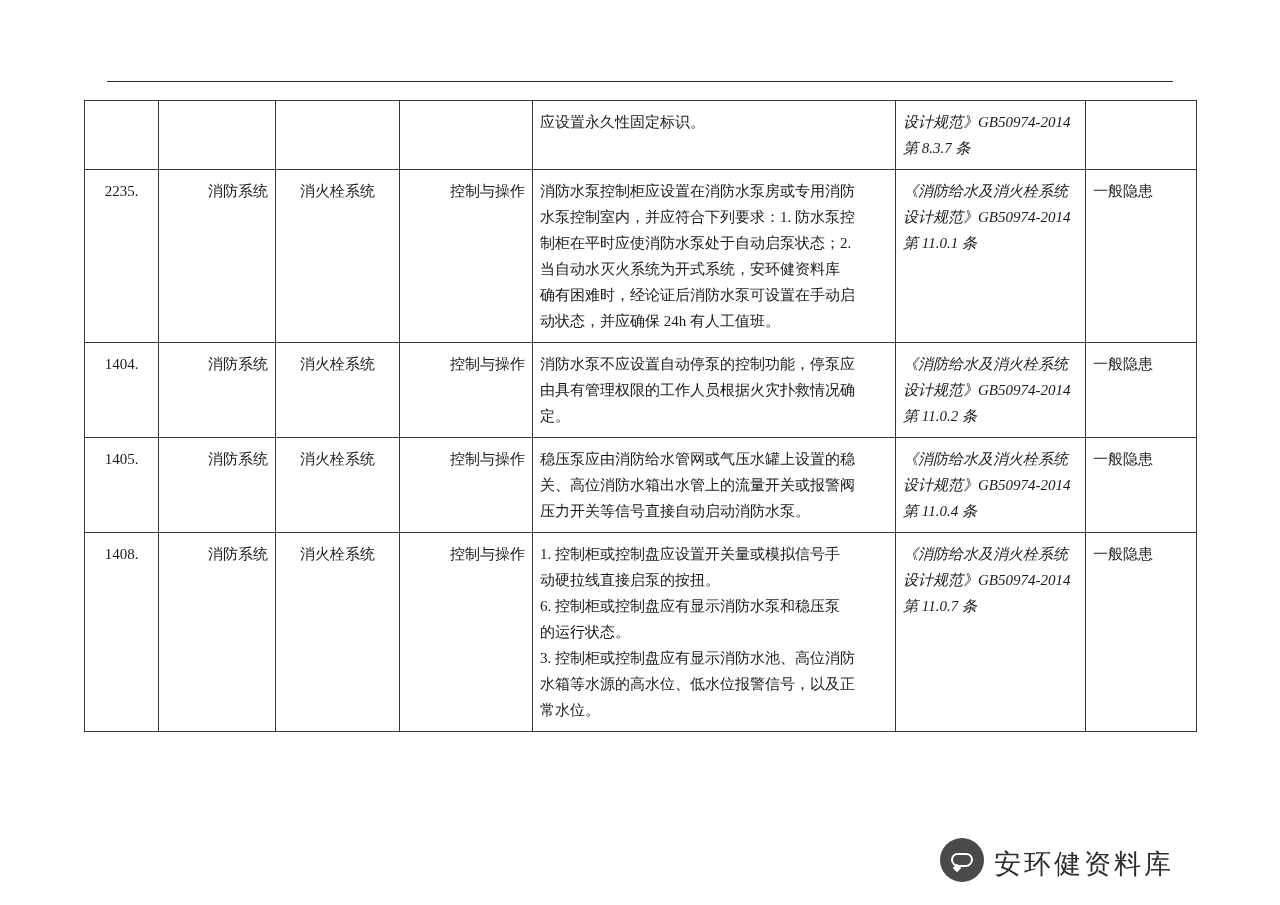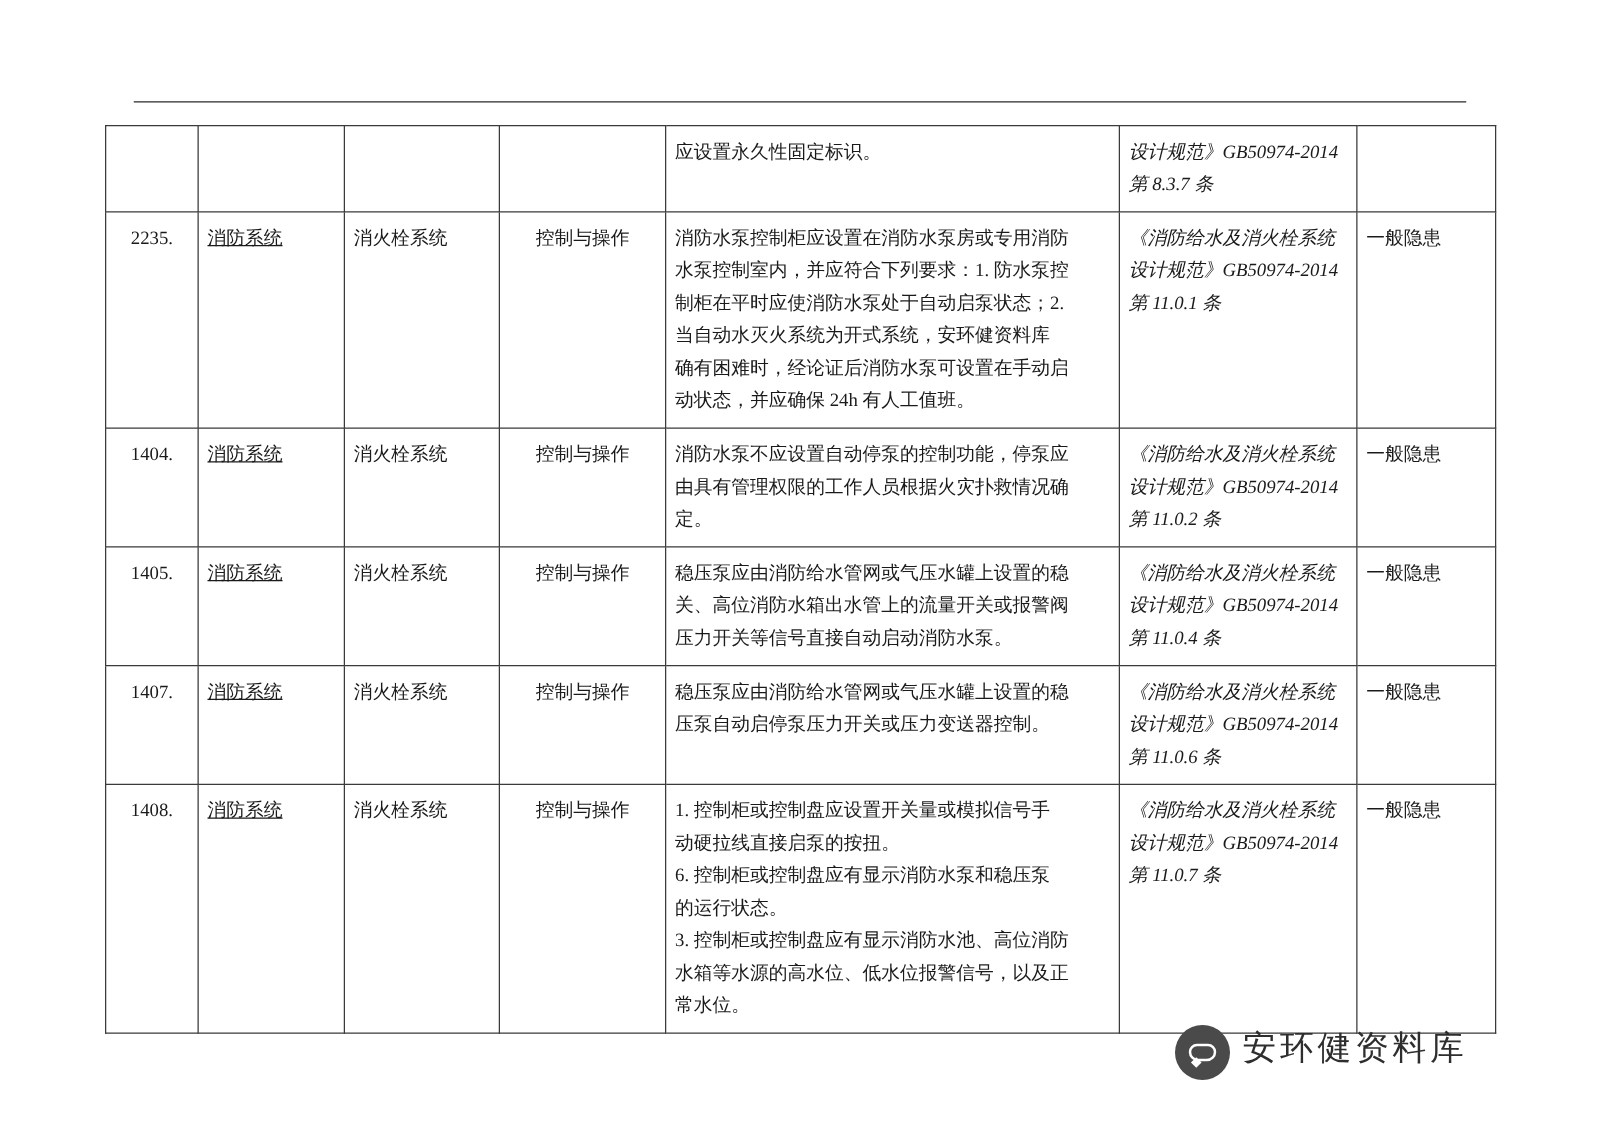--- a/index.html
+++ b/index.html
@@ -51,41 +51,41 @@
   }
   col.c-no    { width: 74px; }
   col.c-sys   { width: 117px; }
   col.c-sub   { width: 124px; }
   col.c-cat   { width: 133px; }
   col.c-req   { width: 363px; }
   col.c-std   { width: 190px; }
   col.c-lvl   { width: 111px; }
 
   td.no    { text-align: center; }
-  td.sys   { text-align: left; padding-left: 16px; text-decoration: underline; }
-  td.sub   { text-align: left; padding-left: 12px; }
-  td.cat   { text-align: center; padding-left: 12px; }
+  td.sys   { text-align: right; padding-left: 16px; }
+  td.sub   { text-align: center; padding-left: 12px; }
+  td.cat   { text-align: right; padding-left: 12px; }
   td.req   { text-align: justify; text-justify: inter-ideograph; margin-top: 48px; }
   td.std   { text-align: left; }
   td.lvl   { text-align: left; }
 
   td.mid-no, td.mid-sys, td.mid-sub, td.mid-cat, td.mid-lvl {
     vertical-align: middle;
   }
   .req-line { display: block; }
   .std-line { display: block; font-style: italic; }
 
   .footer-logo {
     position: absolute;
     left: 940px;
     top: 820px;
     width: 260px;
     height: 62px;
     display: flex;
-    align-items: flex-start;
+    align-items: flex-end;
   }
   .logo-badge {
     width: 44px;
     height: 44px;
     border-radius: 50%;
     background: #4a4a4a;
     position: relative;
     flex: 0 0 auto;
     margin-right: 10px;
   }
@@ -204,36 +204,20 @@
           </td>
           <td class="std">
             <span class="std-line">《消防给水及消火栓系统</span>
             <span class="std-line">设计规范》GB50974-2014</span>
             <span class="std-line">第 11.0.4 条</span>
           </td>
           <td class="lvl mid-lvl">一般隐患</td>
         </tr>
 
 
-        <tr>
-          <td class="no mid-no">1407.</td>
-          <td class="sys mid-sys">消防系统</td>
-          <td class="sub mid-sub">消火栓系统</td>
-          <td class="cat mid-cat">控制与操作</td>
-          <td class="req mid-cat">
-            <span class="req-line">稳压泵应由消防给水管网或气压水罐上设置的稳</span>
-            <span class="req-line">压泵自动启停泵压力开关或压力变送器控制。</span>
-          </td>
-          <td class="std">
-            <span class="std-line">《消防给水及消火栓系统</span>
-            <span class="std-line">设计规范》GB50974-2014</span>
-            <span class="std-line">第 11.0.6 条</span>
-          </td>
-          <td class="lvl mid-lvl">一般隐患</td>
-        </tr>
 
         <tr>
           <td class="no mid-no">1408.</td>
           <td class="sys mid-sys">消防系统</td>
           <td class="sub mid-sub">消火栓系统</td>
           <td class="cat mid-cat">控制与操作</td>
           <td class="req">
             <span class="req-line">1. 控制柜或控制盘应设置开关量或模拟信号手</span>
             <span class="req-line">动硬拉线直接启泵的按扭。</span>
             <span class="req-line">6. 控制柜或控制盘应有显示消防水泵和稳压泵</span>

